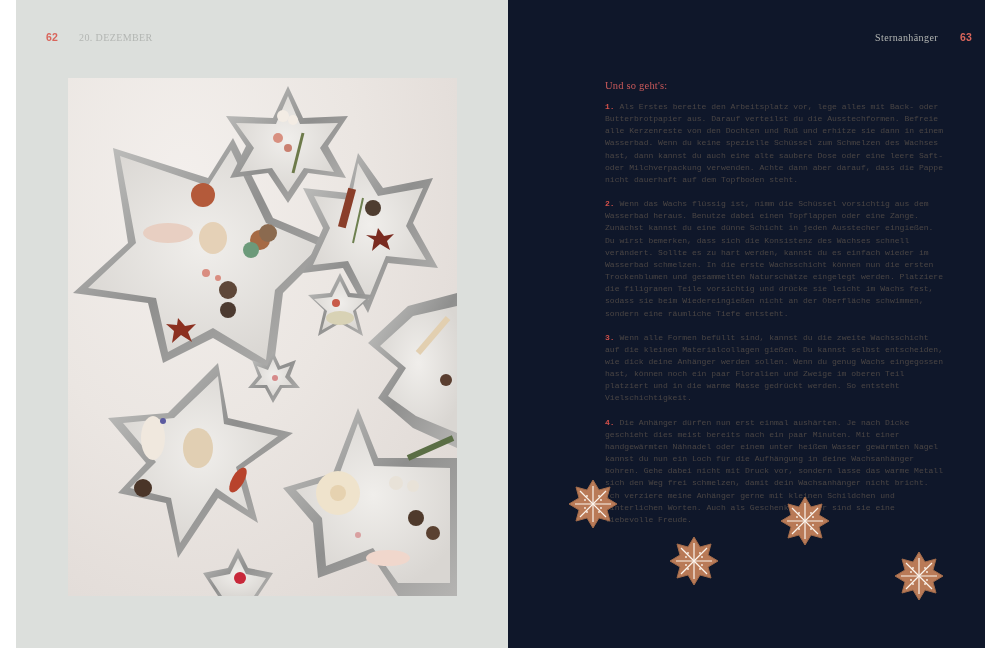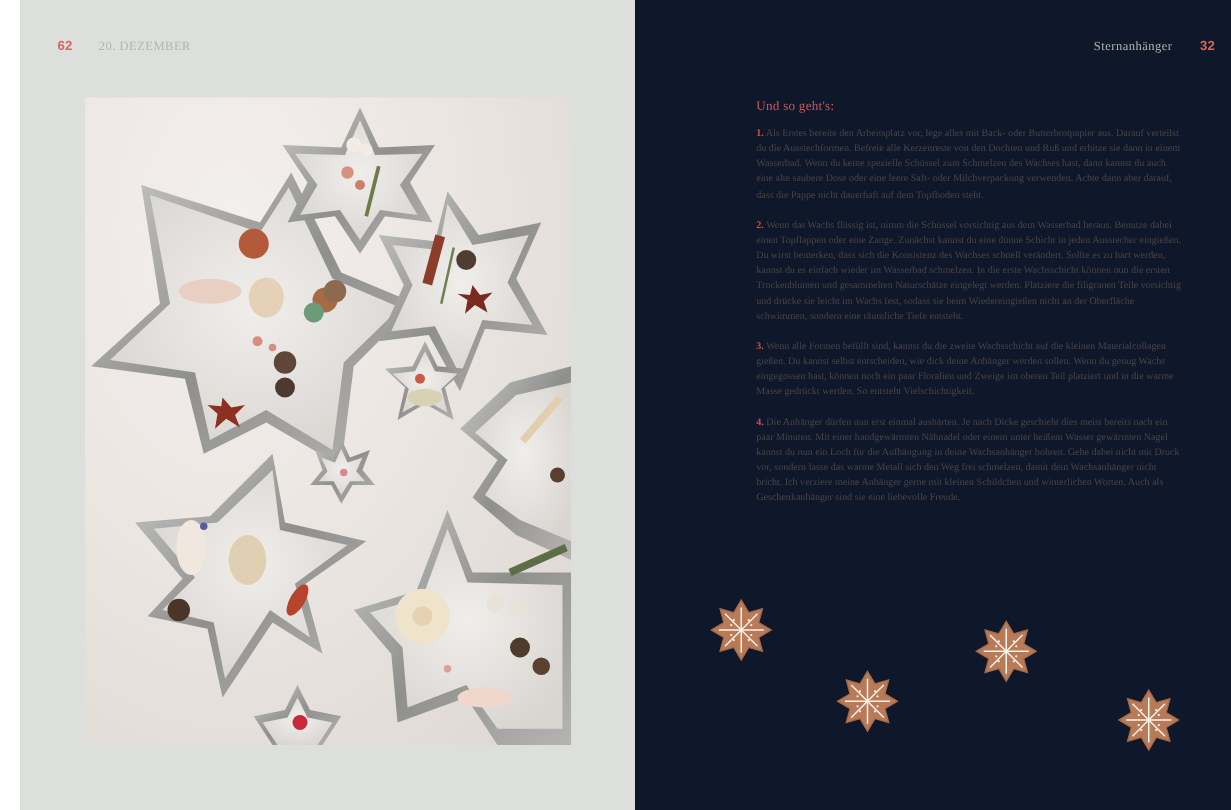--- a/index.html
+++ b/index.html
@@ -39,21 +39,21 @@
 
   
   .text-col {
     position: absolute; left: 563px; top: 80px; width: 340px; margin-left: 26px;
   }
   .section-title {
     font-family: "Liberation Serif", serif;
     font-size: 10.5px; color: #c9595a; margin-bottom: 10px; letter-spacing: 0.2px;
   }
   .step {
-    font-family: Liberation Serif, serif;
+    font-family: Liberation Mono, monospace;
     font-size: 8.05px; line-height: 12.15px; color: #4a4544;
     margin-bottom: 12px; text-align: left;
   }
   .step-num { color: #d2504a; font-weight: bold; }
 
   .cookie { position: absolute; width: 52px; height: 52px; }
   .cookie svg { width: 100%; height: 100%; display: block; }
 </style>
 </head>
 <body>
@@ -161,21 +161,21 @@
           <polygon points="170,470 180,490 205,495 190,518 150,518 135,495 160,490" fill="url(#metal)"></polygon>
           <polygon points="170,480 178,496 198,500 186,518 154,518 142,500 162,496" fill="url(#wax)"></polygon>
           <circle cx="172" cy="500" r="6" fill="#c8283a"></circle>
         </g>
       </svg>
     </div>
   </div>
 
   <div class="page-right">
     <span class="running-head" style="left:367px;">Sternanhänger</span>
-    <span class="folio" style="left:452px;">32</span>
+    <span class="folio" style="left:452px;">63</span>
   </div>
 
   <div class="text-col">
     <div class="section-title">Und so geht's:</div>
 
     <p class="step">
       <span class="step-num">1.</span>
       <span>Als Erstes bereite den Arbeitsplatz vor, lege alles mit Back- oder Butterbrotpapier aus. Darauf verteilst du die Ausstechformen. Befreie alle Kerzenreste von den Dochten und Ruß und erhitze sie dann in einem Wasserbad. Wenn du keine spezielle Schüssel zum Schmelzen des Wachses hast, dann kannst du auch eine alte saubere Dose oder eine leere Saft- oder Milchverpackung verwenden. Achte dann aber darauf, dass die Pappe nicht dauerhaft auf dem Topfboden steht.</span>
     </p>
     <p class="step">

